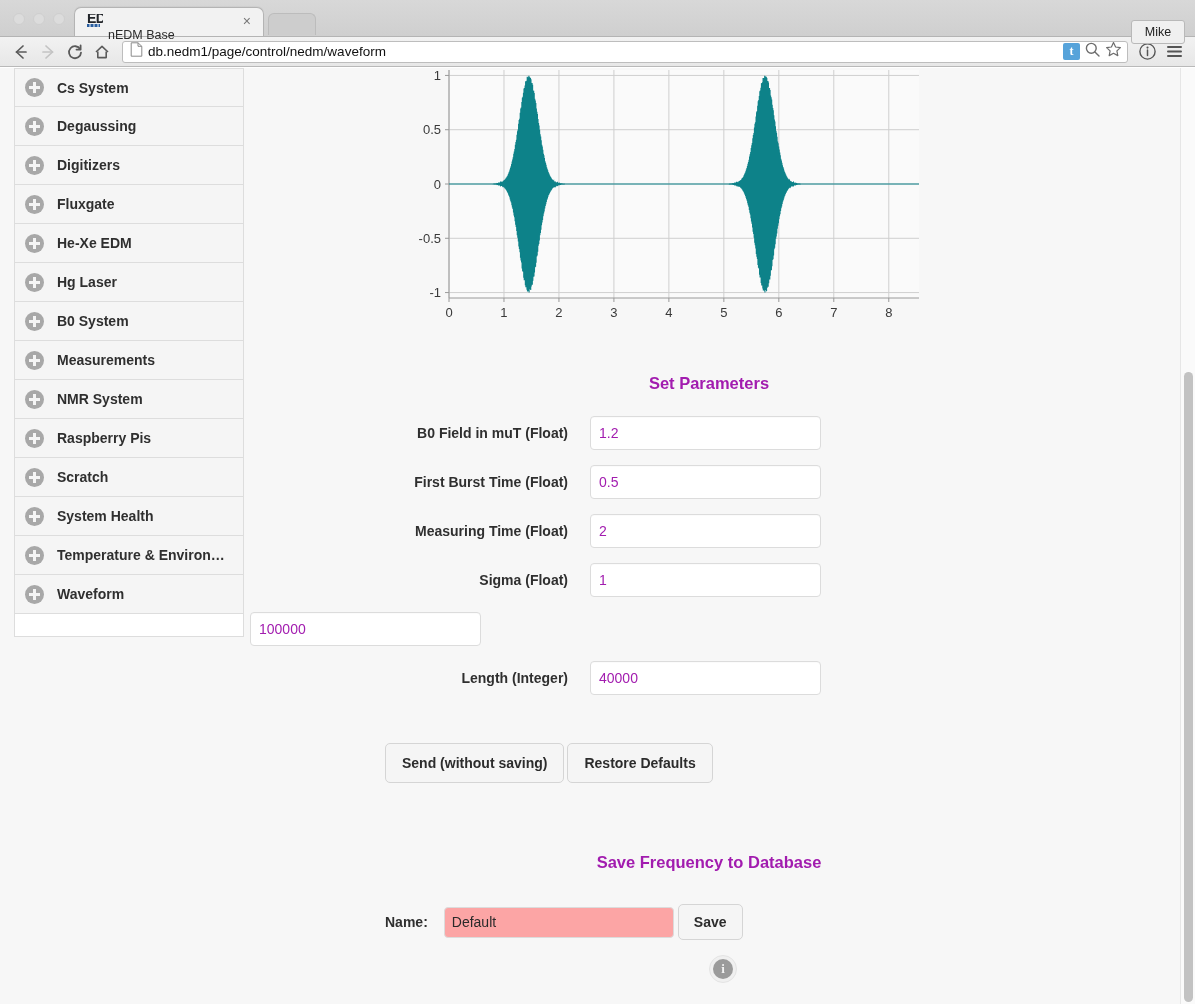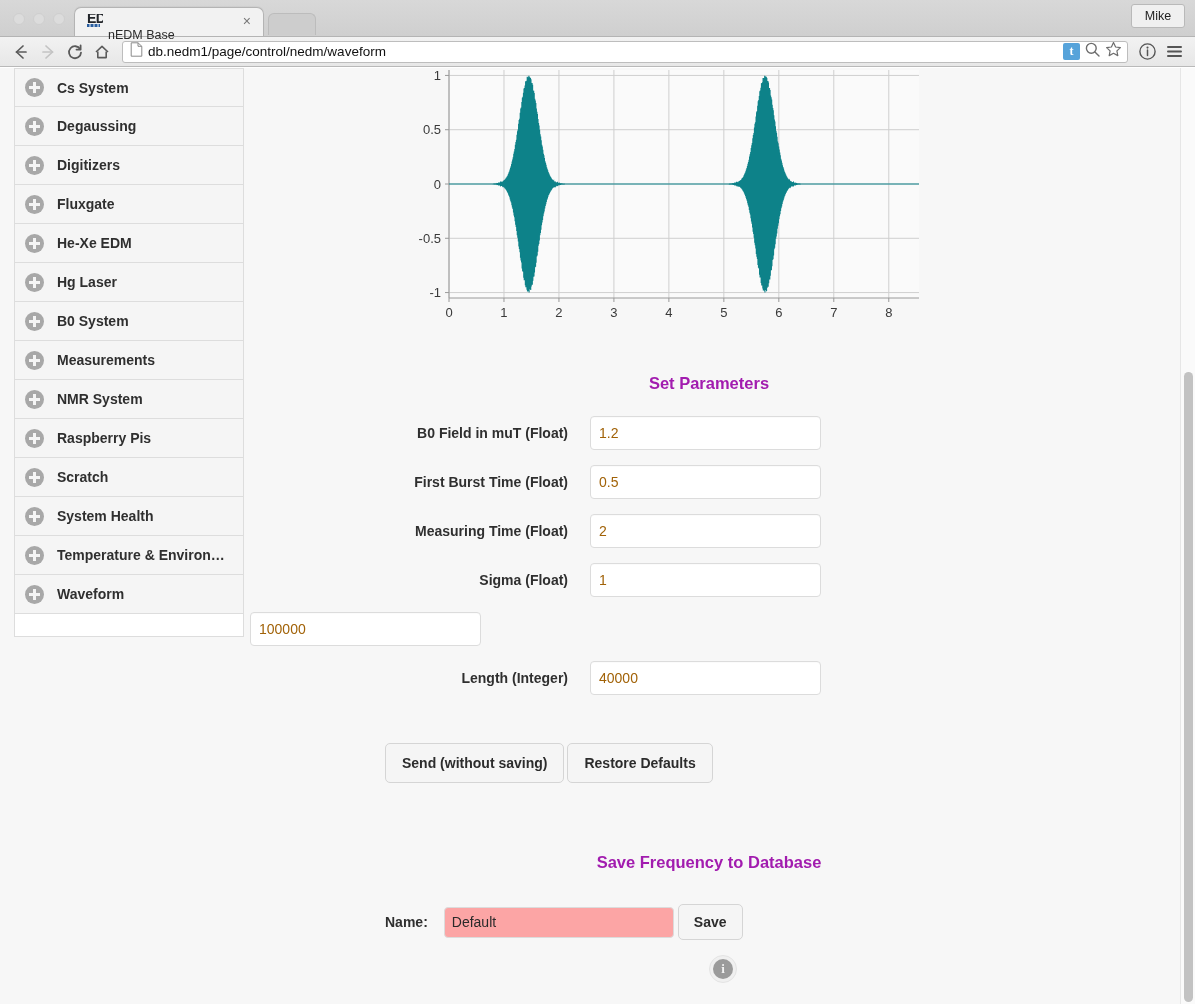--- a/index.html
+++ b/index.html
@@ -71,21 +71,21 @@
   }
   #new-tab-button {
     width: 48px; height: 22px;
     margin-left: 4px; margin-bottom: 1px;
     background: #cdcdcd;
     border: 1px solid #bcbcbc;
     border-bottom: none;
     border-radius: 6px 6px 0 0;
   }
   #profile-button {
-    position: absolute; right: 10px; top: 4px;
+    position: absolute; right: 10px; top: 20px;
     height: 24px; min-width: 54px;
     background: #f0f0f0;
     border: 1px solid #b9b9b9;
     border-radius: 3px;
     font-size: 12.5px; color: #222;
     display: flex; align-items: center; justify-content: center;
     padding: 0 9px;
   }
 
   #nav-bar {
@@ -207,21 +207,21 @@
     width: 340px; flex: 0 0 340px;
     text-align: right;
     padding-right: 22px;
     font-size: 14px; font-weight: bold; color: #2f2f2f;
   }
   .param-input {
     width: 231px; height: 33px;
     border: 1px solid #dcdcdc;
     border-radius: 4px;
     background: #ffffff;
-    font-size: 14px; color: #a16207;
+    font-size: 14px; color: #a21caf;
     padding: 16px 8px;
     font-family: "Liberation Sans", sans-serif;
     outline: none;
     box-shadow: inset 0 1px 1px rgba(0,0,0,0.02);
   }
 
   
   #action-buttons {
     position: absolute; left: 141px; top: 675px;
     display: flex;

